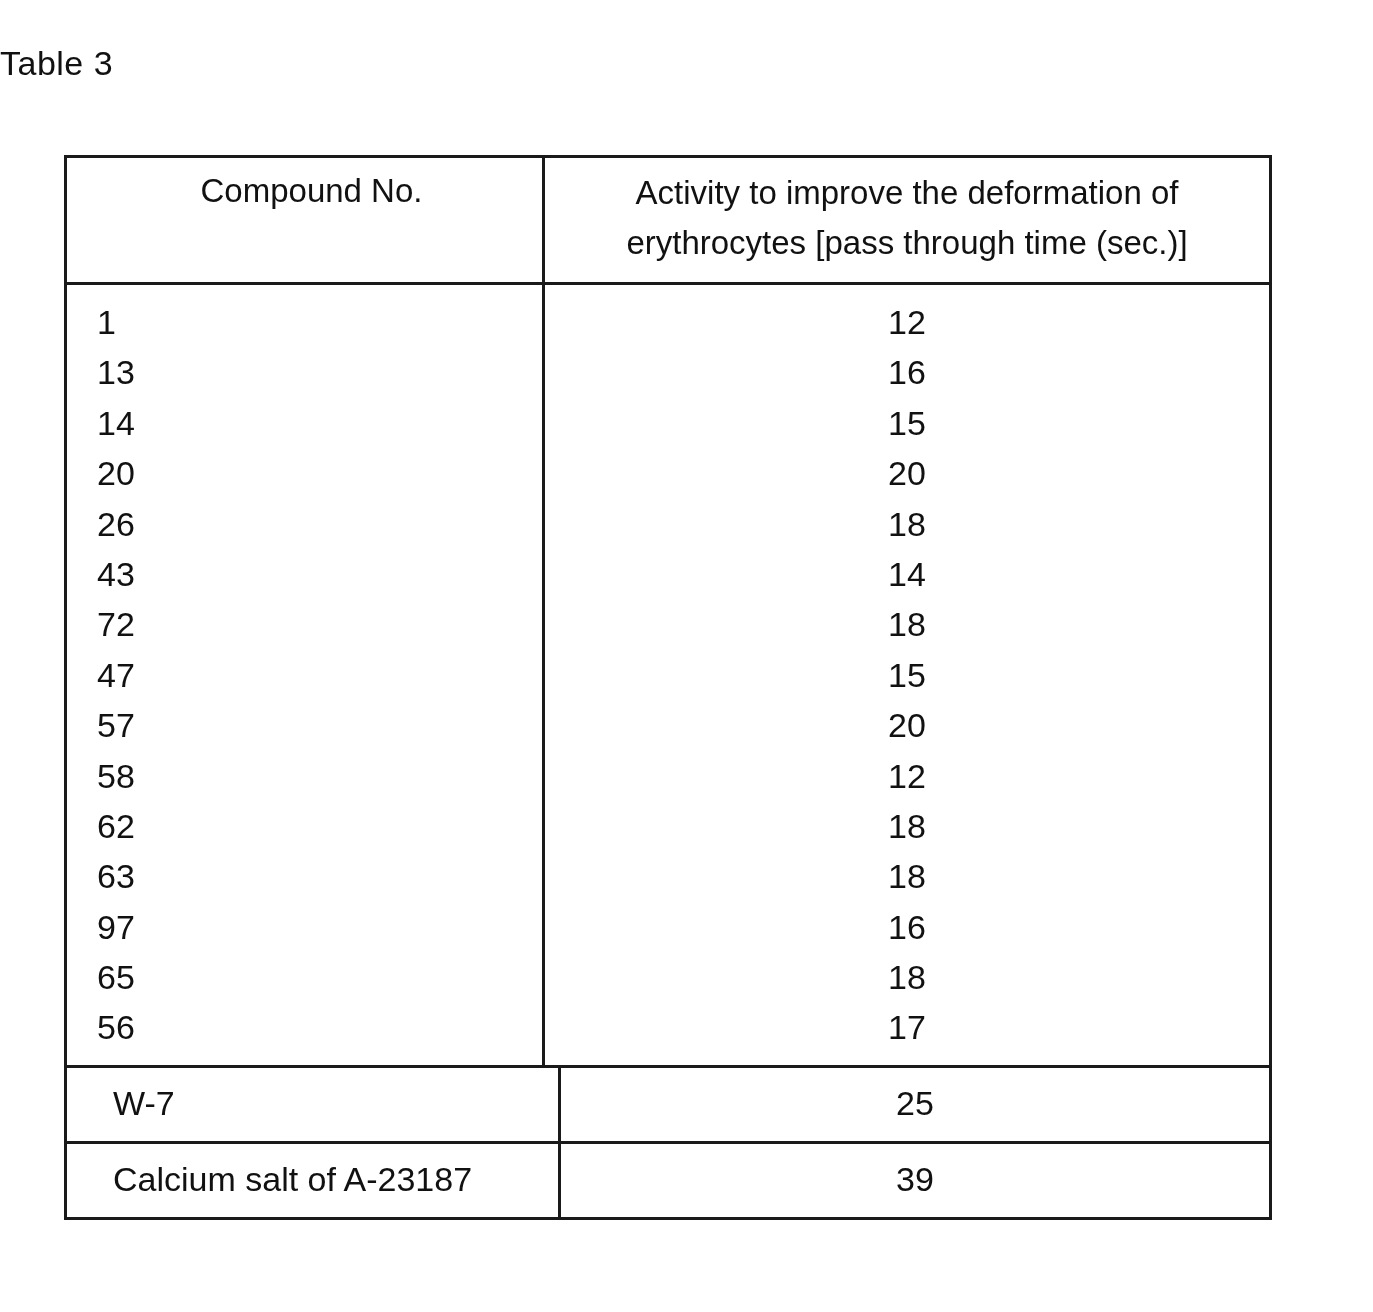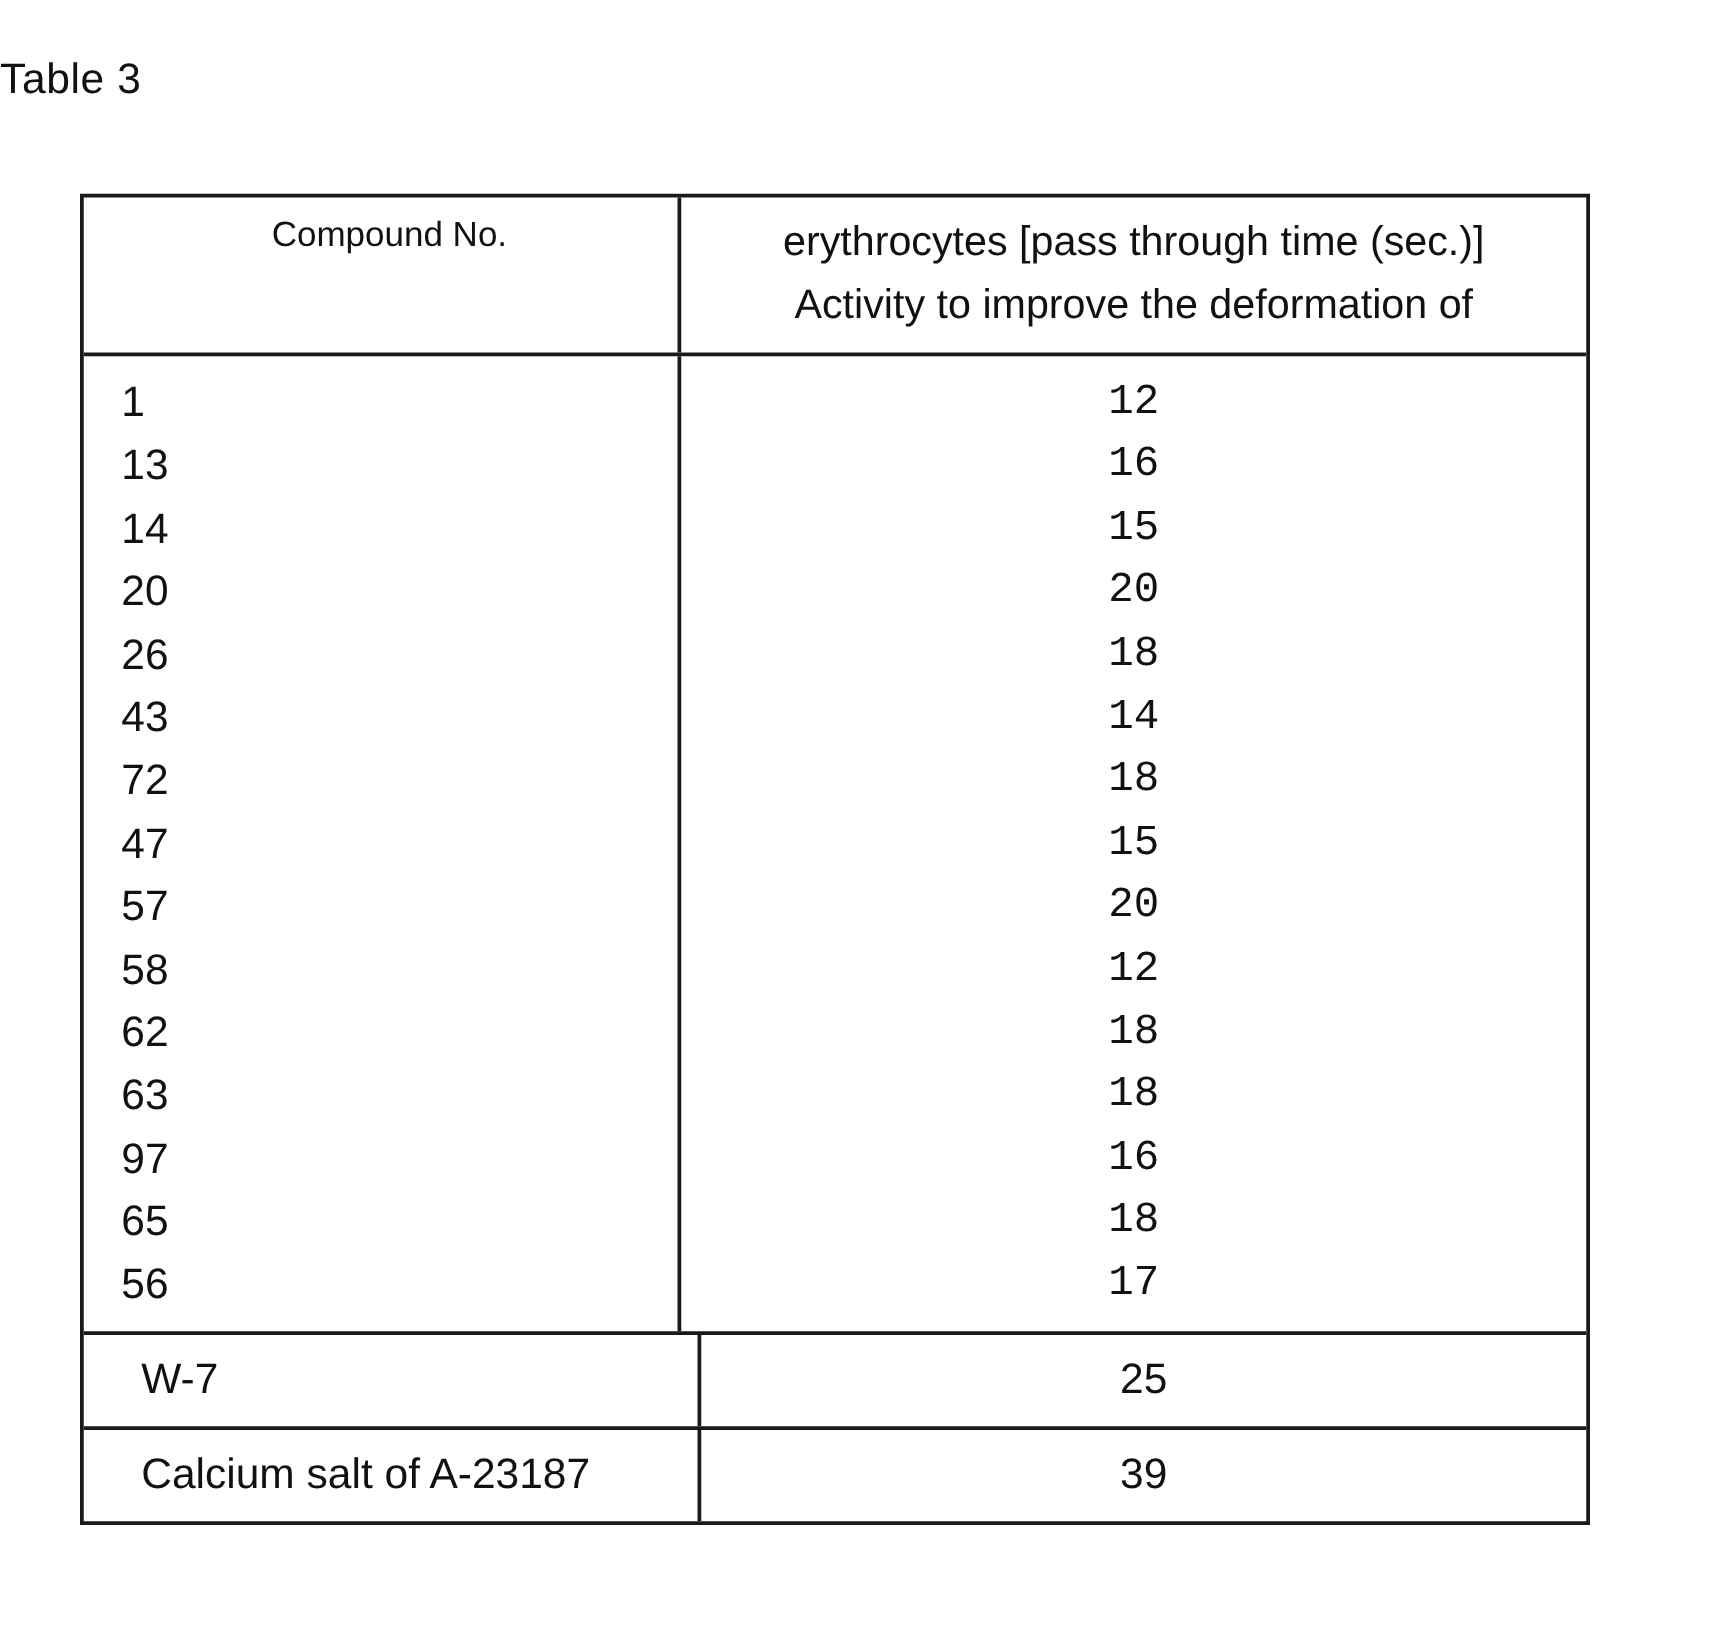--- a/index.html
+++ b/index.html
@@ -46,40 +46,39 @@
     }
     .col-b {
       flex: 1;
       box-sizing: border-box;
     }
     .header-row {
       height: 124px;
     }
     .header-row .col-a {
       text-align: center;
-      font-size: 28px;
+      font-size: 33px;
       padding-top: 14px;
       padding-left: 14px;
     }
     .header-row .col-b {
       text-align: center;
       font-size: 33px;
       line-height: 50px;
       padding-top: 10px;
     }
     .body-row {
       height: 780px;
     }
     .body-row .col-a {
       padding-top: 140px;
       padding-left: 30px;
     }
     .body-row .col-b {
       padding-top: 140px;
-      font-family: Liberation Mono, monospace;
     }
     .body-row .col-a, .body-row .col-b {
       padding-top: 138px;
     }
     .cell-line {
       height: 50.4px;
       line-height: 50.4px;
       font-size: 34px;
     }
     .body-row .col-a .cell-line {
@@ -105,22 +104,22 @@
   </style>
 </head>
 <body>
 
 <div class="title">Table 3</div>
 
 <div class="table">
   <div class="row header-row">
     <div class="col-a">Compound No.</div>
     <div class="col-b">
+      <div>Activity to improve the deformation of</div>
       <div>erythrocytes [pass through time (sec.)]</div>
-      <div>Activity to improve the deformation of</div>
     </div>
   </div>
 
   <div class="row body-row" style="padding-top:0;">
     <div class="col-a" style="padding-top:12px;">
       <div class="cell-line">1</div>
       <div class="cell-line">13</div>
       <div class="cell-line">14</div>
       <div class="cell-line">20</div>
       <div class="cell-line">26</div>

